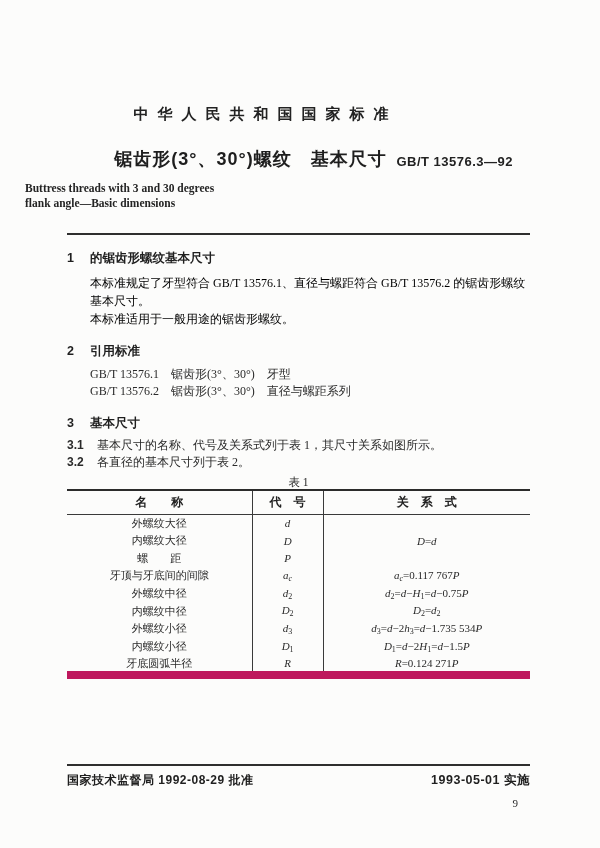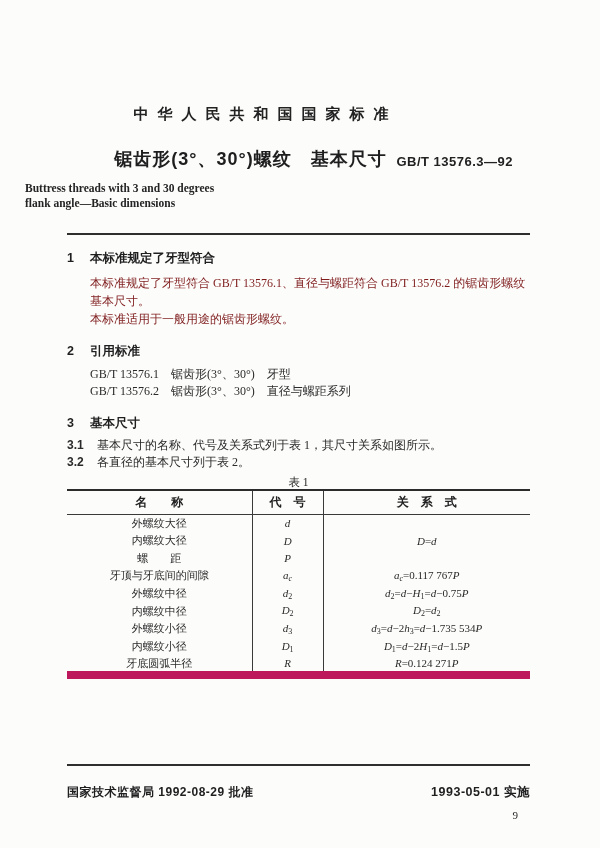--- a/index.html
+++ b/index.html
@@ -43,21 +43,21 @@
   
   .rule { margin-top:22px; height:2px; background:#2e2e2e; }
 
   
   .sec-h {
     margin-top:15px;
     font-family:"Liberation Sans", sans-serif;
     font-weight:bold; font-size:12.5px; line-height:16px; color:#1f1f1f;
   }
   .sec-h .num { display:inline-block; width:23px; }
-  .para { margin-top:8px; font-size:12px; line-height:18px; padding-left:23px; color:#7f1d1d; }
+  .para { margin-top:8px; font-size:12px; line-height:18px; padding-left:23px; color:#000000; }
   .para p { margin:0; }
   .refs { margin-top:7px; padding-left:23px; font-size:12px; line-height:17px; color:#2a2a2a; }
   .clauses { margin-top:6px; font-size:12px; line-height:17px; color:#2a2a2a; }
   .clause .cnum { font-family:"Liberation Sans", sans-serif; font-weight:bold; display:inline-block; min-width:30px; }
 
   
   .tbl-caption { margin-top:4px; text-align:center; font-size:11.5px; line-height:14px; color:#242424; }
   table.t1 {
     width:100%; border-collapse:collapse; table-layout:fixed;
     border-top:2px solid #2b2b2b; border-bottom:8px solid #be185d;
@@ -72,21 +72,21 @@
   table.t1 td { height:17.7px; font-size:11px; color:#2a2a2a; }
   table.t1 th, table.t1 td { text-align:center; vertical-align:middle; padding:0 4px; }
   table.t1 th + th, table.t1 td + td { border-left:1.5px solid #3a3a3a; }
   .sym, .formula { font-size:11.5px; }
   .sym i, .formula i { font-family:"Liberation Serif", serif; font-style:italic; }
   .sym sub, .formula sub { font-size:8px; vertical-align:-2px; }
 
   
   .footer-rule { margin-top:85px; height:2px; background:#2e2e2e; }
   .footer-row {
-    margin-top:18px; display:flex; justify-content:space-between; align-items:baseline;
+    margin-top:6px; display:flex; justify-content:space-between; align-items:baseline;
     font-family:"Liberation Sans", sans-serif; font-weight:bold; color:#1f1f1f;
   }
   .f-left  { font-size:12px; line-height:16px; letter-spacing:0.5px; }
   .f-right { font-size:12.5px; line-height:16px; letter-spacing:0.5px; }
   .page-num { margin-top:8px; text-align:right; padding-right:12px; font-size:11px; line-height:14px; color:#2a2a2a; }
 </style>
 </head>
 <body>
 
 <div class="page">
@@ -100,21 +100,21 @@
       </div>
       <div class="title-en">
         <div>Buttress threads with 3 and 30 degrees</div>
         <div>flank angle—Basic dimensions</div>
       </div>
     </div>
 
     <div class="rule"></div>
 
     <div class="sec-h">
-      <span class="num">1</span><span>本标准规定了牙型符合</span>
+      <span class="num">1</span><span>的锯齿形螺纹基本尺寸</span>
     </div>
     <div class="para">
       <p>本标准规定了牙型符合 GB/T 13576.1、直径与螺距符合 GB/T 13576.2 的锯齿形螺纹基本尺寸。</p>
       <p>本标准适用于一般用途的锯齿形螺纹。</p>
     </div>
 
     <div class="sec-h">
       <span class="num">2</span><span>引用标准</span>
     </div>
     <div class="refs">

